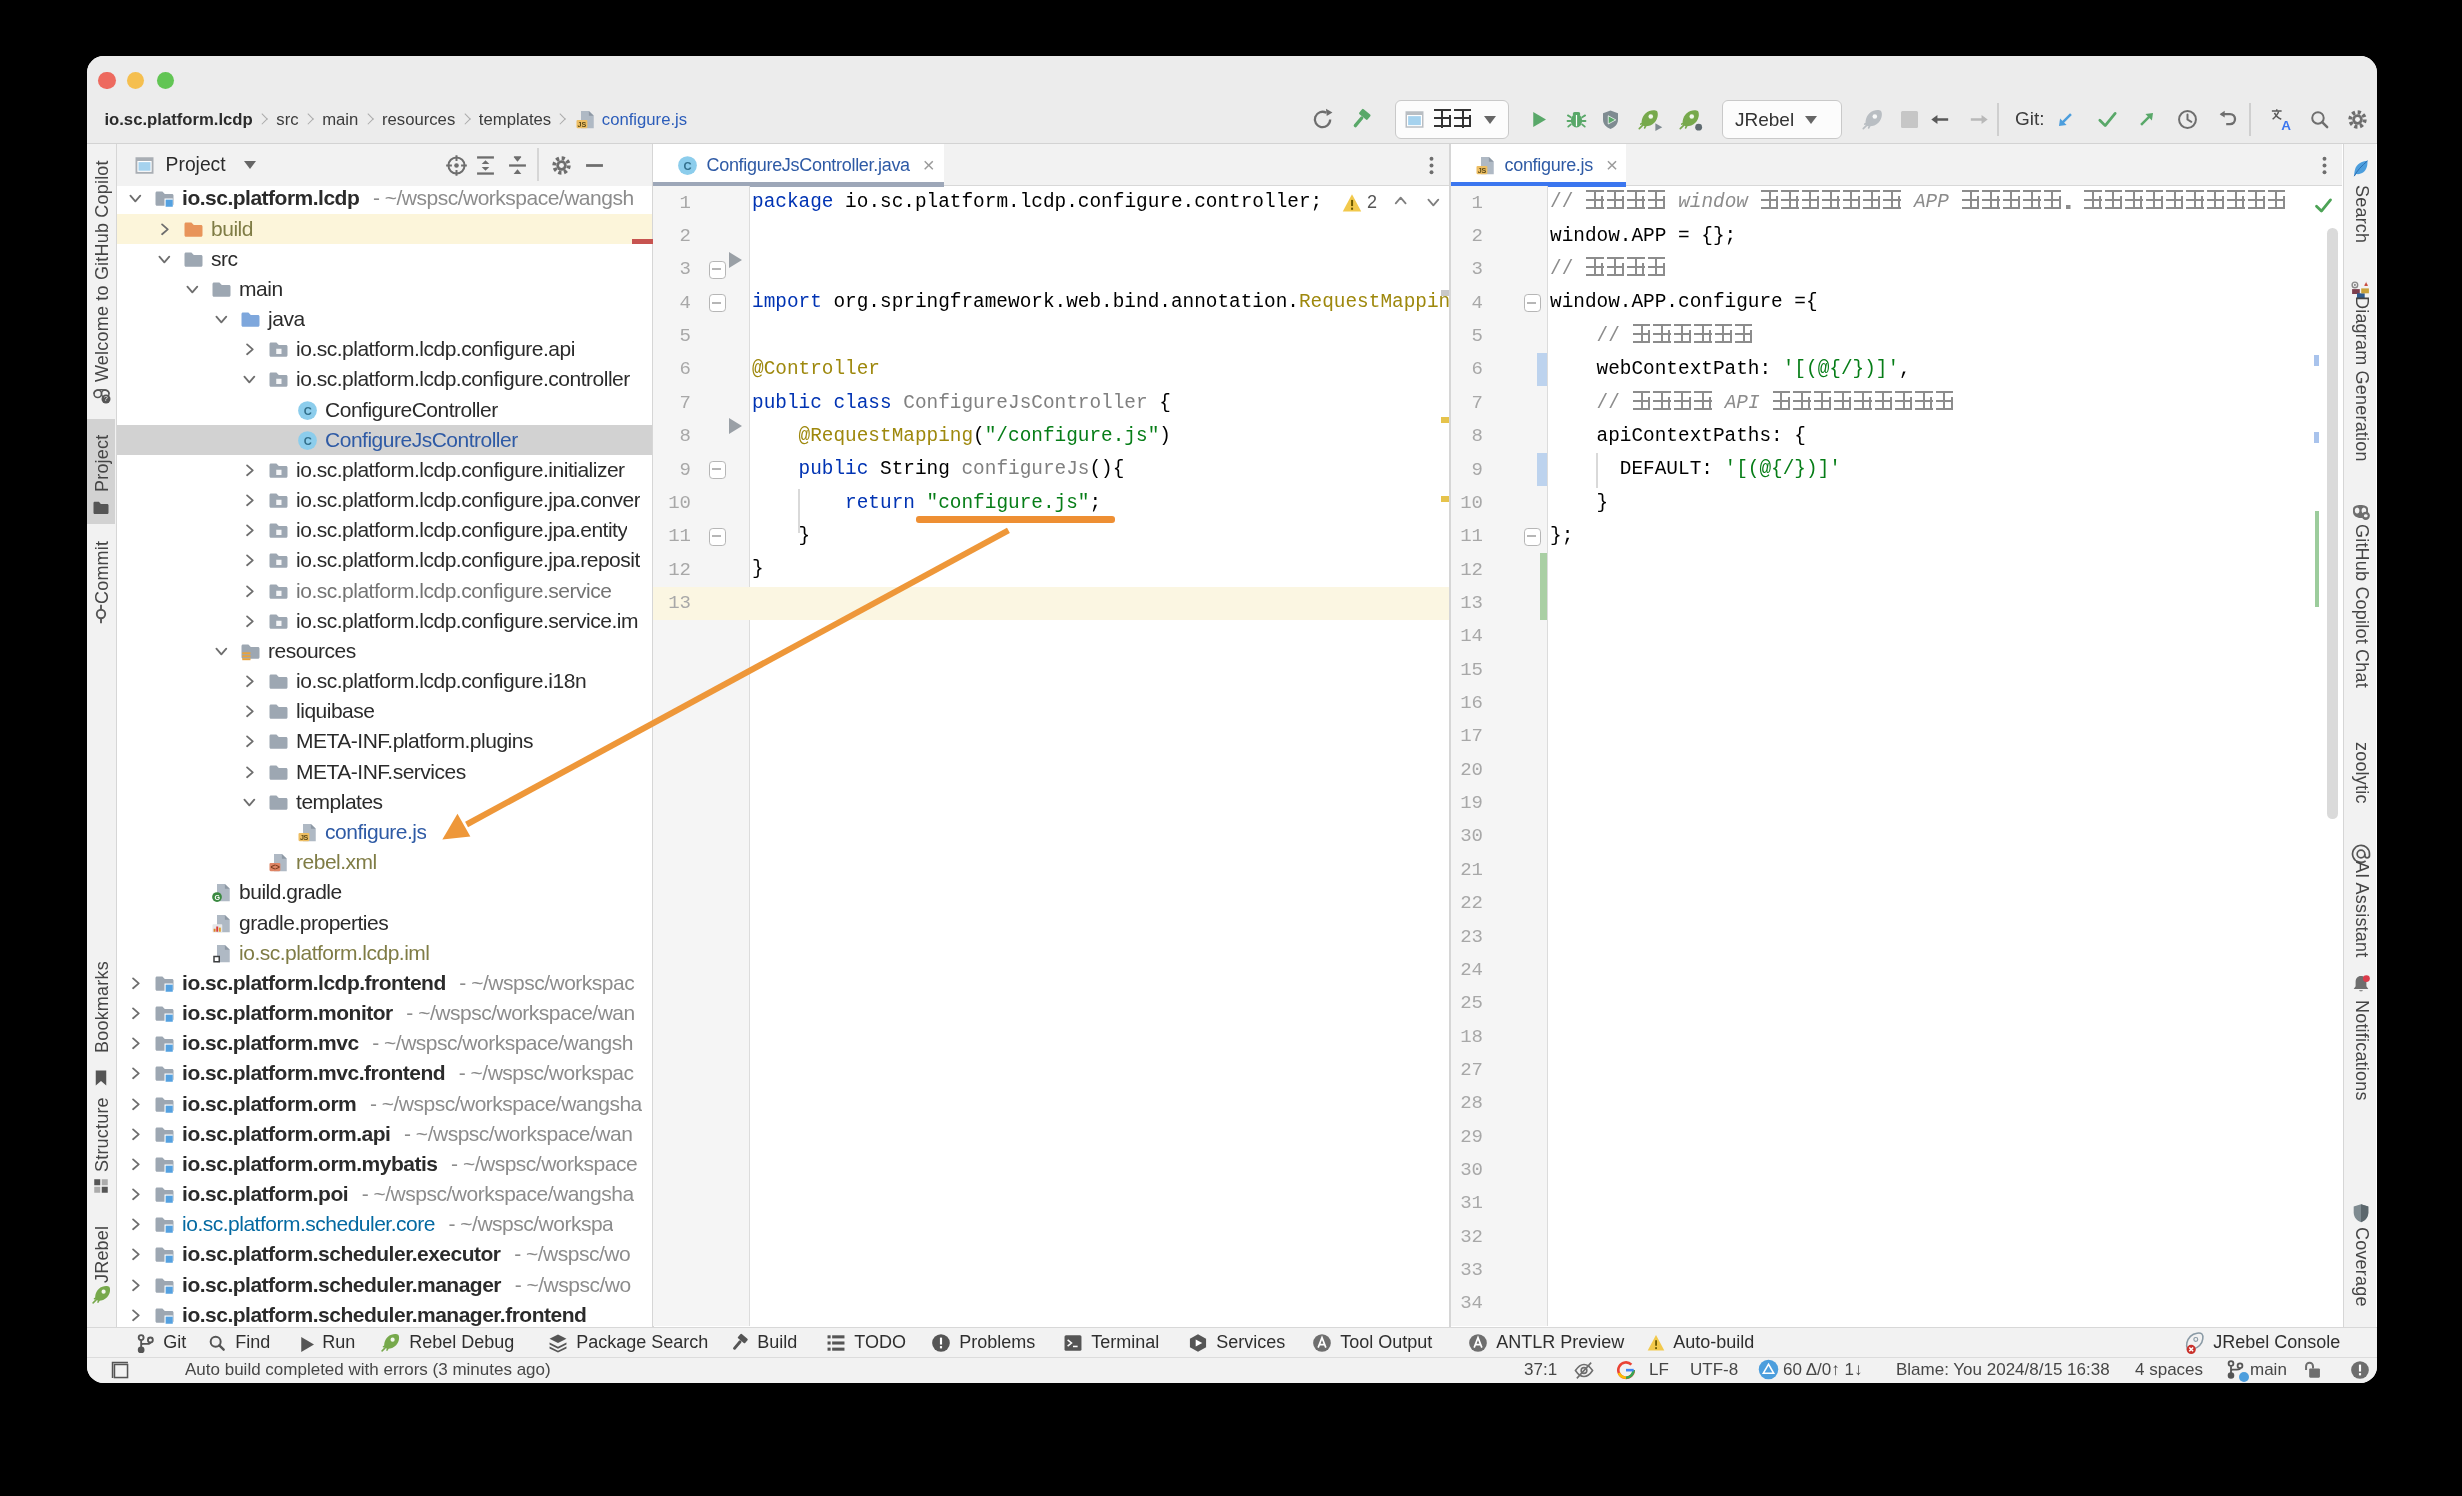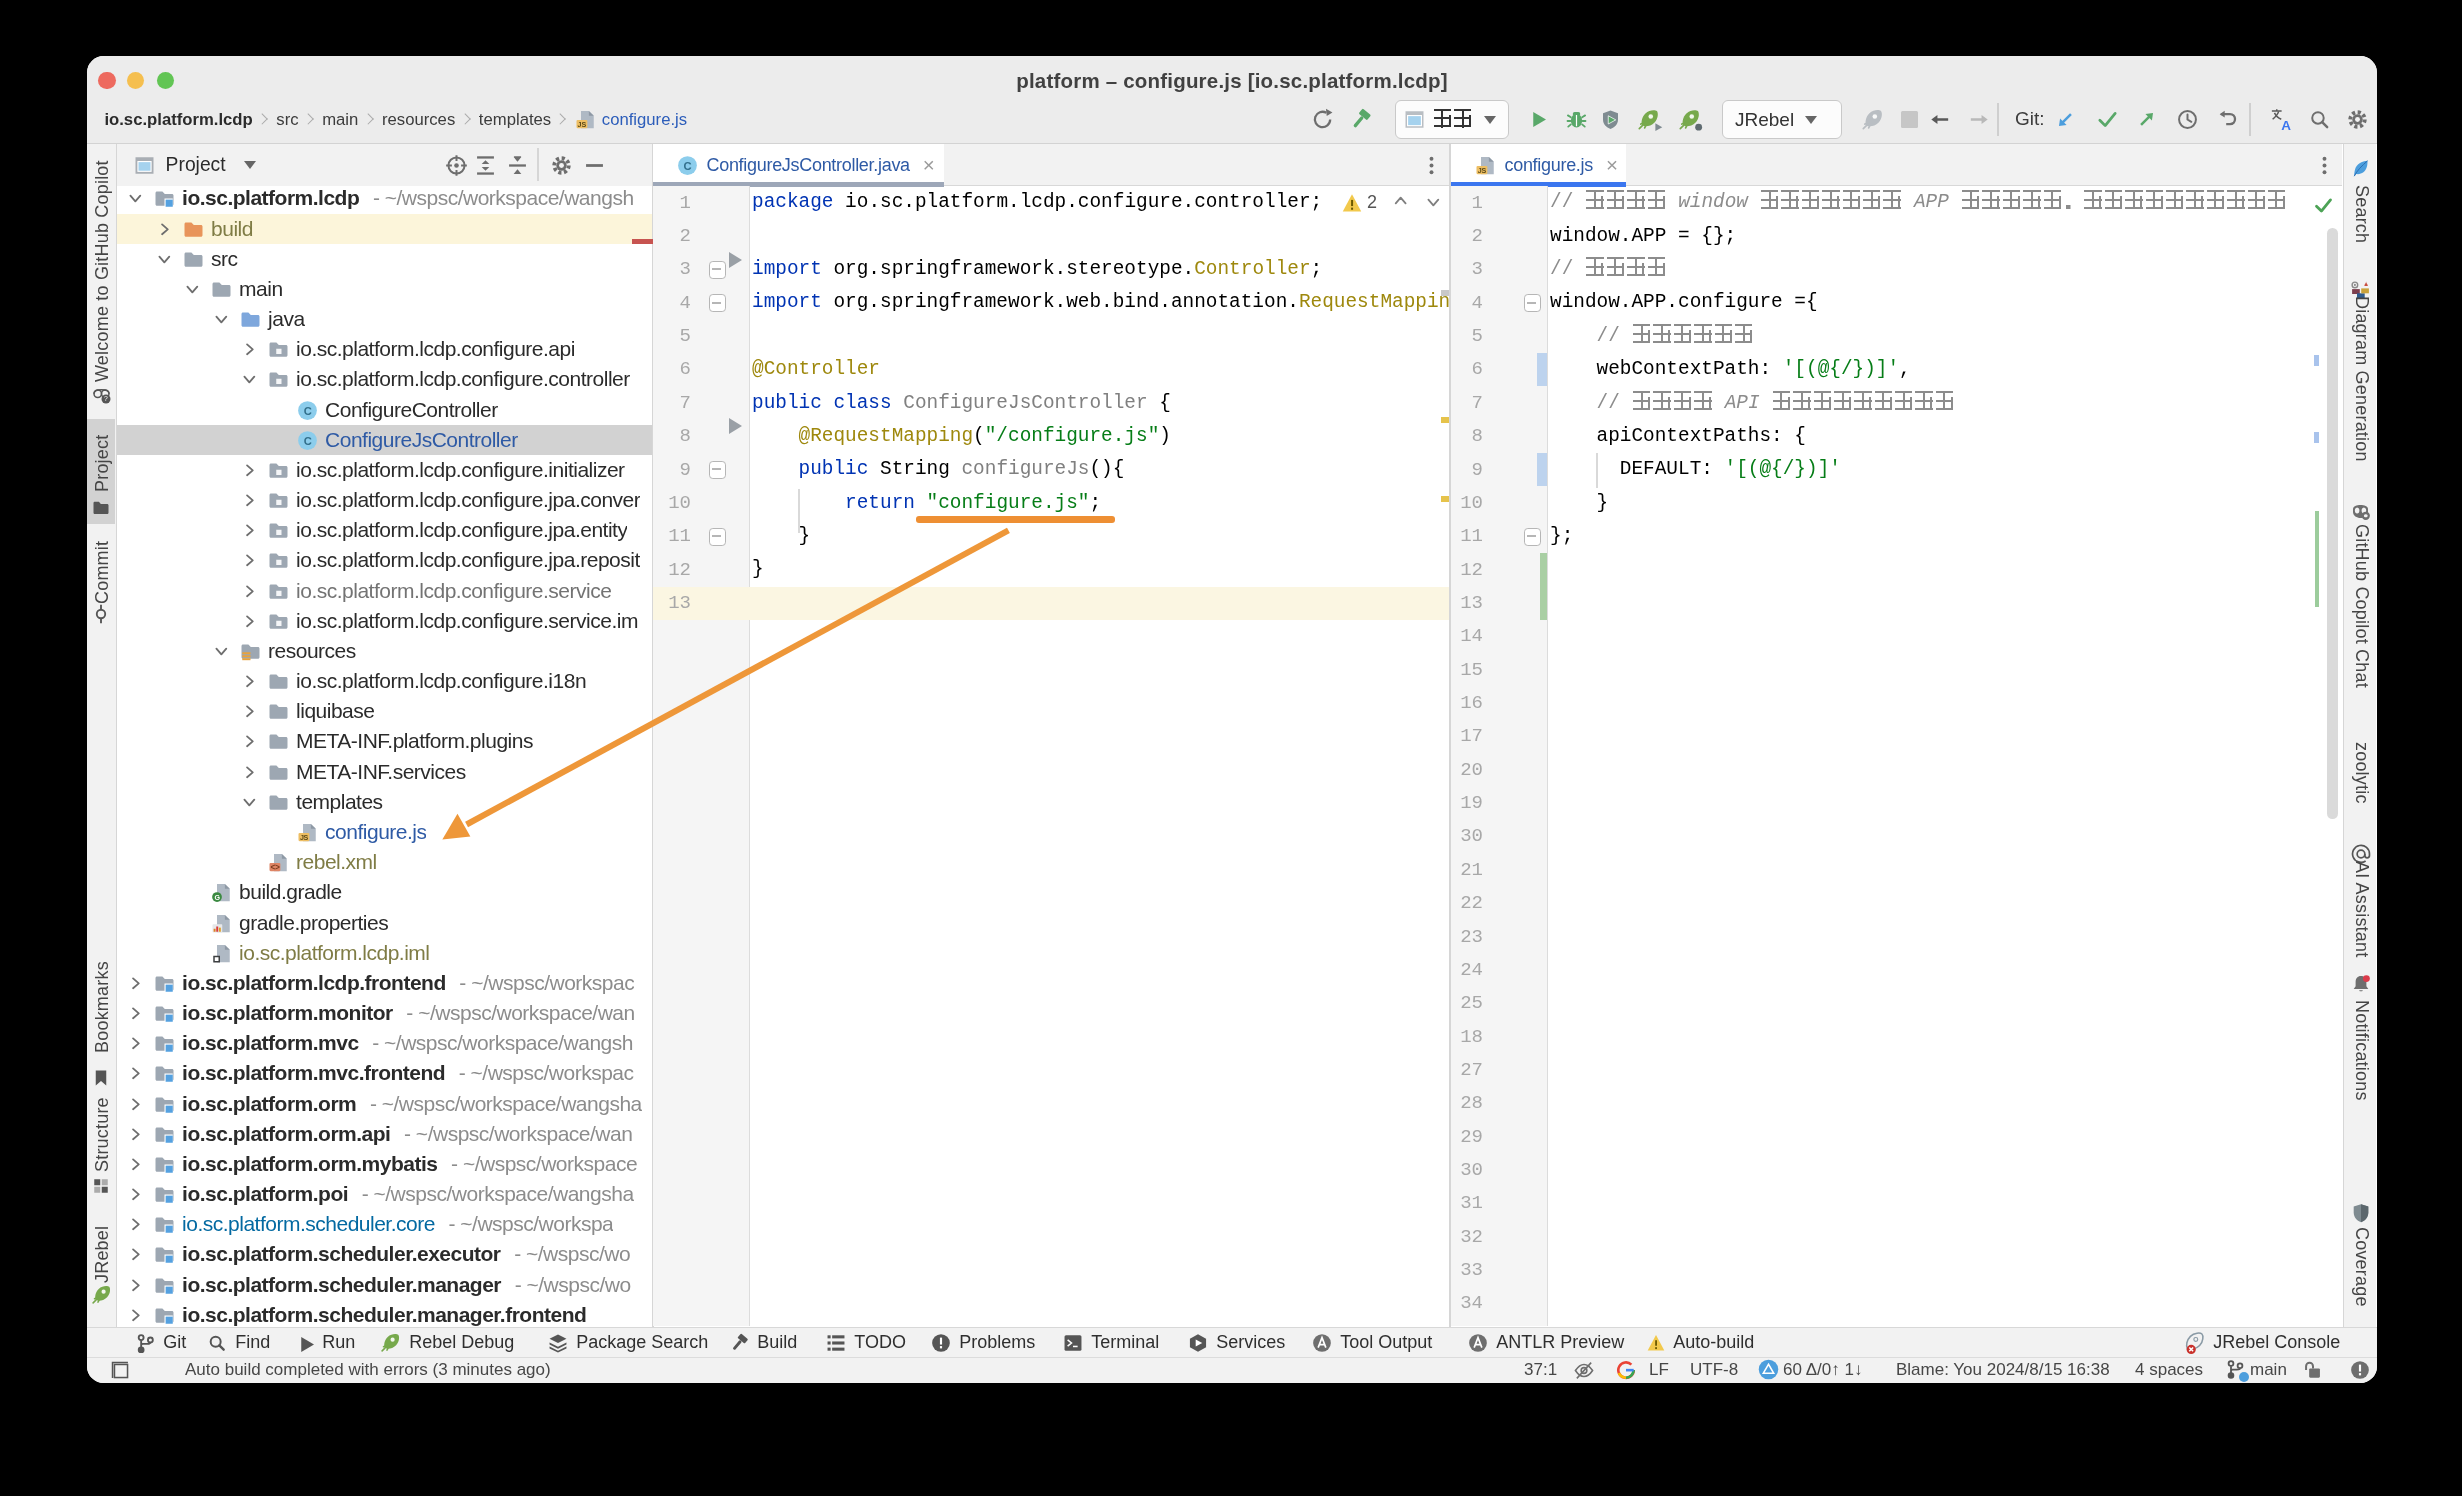--- a/index.html
+++ b/index.html
@@ -33,21 +33,20 @@
 .btlab{font-size:18px;color:#2F2F2F;display:flex;align-items:center;white-space:nowrap}
 .btlab svg{margin-right:8.3px}
 .sbit{font-size:17px;color:#474747;white-space:nowrap}
 .fold{width:16.7px;height:18px;border:1.5px solid #B6B6B6;border-radius:3.8px;background:#fff}
 </style></head><body>
 <div id="win">
 <div class="abs hdr"></div>
 <div class="abs tl" style="left:11.4px;top:16px;background:#ED6A5F"></div>
 <div class="abs tl" style="left:40px;top:16px;background:#F5BF4F"></div>
 <div class="abs tl" style="left:70px;top:16px;background:#62C554"></div>
-<div class="abs title">platform – configure.js [io.sc.platform.lcdp]</div>
 <div class="abs bc" style="left:17.4px">
       <span style="font-weight:bold;color:#2B2B2B">io.sc.platform.lcdp</span>
       <span class="bcsep"></span>
       <span>src</span>
       <span class="bcsep"></span>
       <span>main</span>
       <span class="bcsep"></span>
       <span>resources</span>
       <span class="bcsep"></span>
       <span>templates</span>
@@ -950,21 +949,20 @@
 <div class="abs ln" style="left:566px;top:336px;width:38px">7</div>
 <div class="abs ln" style="left:566px;top:369px;width:38px">8</div>
 <div class="abs ln" style="left:566px;top:403px;width:38px">9</div>
 <div class="abs ln" style="left:566px;top:436px;width:38px">10</div>
 <div class="abs ln" style="left:566px;top:469px;width:38px">11</div>
 <div class="abs ln" style="left:566px;top:503px;width:38px">12</div>
 <div class="abs ln" style="left:566px;top:536px;width:38px">13</div>
 <div class="abs" style="left:566px;top:531px;width:796px;height:33px;background:#FBF6E2"></div>
 <div class="abs ln" style="left:566px;top:536px;width:38px">13</div>
 <div class="abs code" style="left:665px;top:130px;height:33px;line-height:33px"><span class="kw">package</span> io.sc.platform.lcdp.configure.controller;</div>
-<div class="abs code" style="left:665px;top:197px;height:33px;line-height:33px"><span class="kw">import</span> org.springframework.stereotype.<span class="ann">Controller</span>;</div>
 <div class="abs code" style="left:665px;top:230px;height:33px;line-height:33px"><span class="kw">import</span> org.springframework.web.bind.annotation.<span class="ann">RequestMapping;</span></div>
 <div class="abs code" style="left:665px;top:297px;height:33px;line-height:33px"><span class="ann">@Controller</span></div>
 <div class="abs code" style="left:665px;top:331px;height:33px;line-height:33px"><span class="kw">public class </span><span class="gry">ConfigureJsController </span>{</div>
 <div class="abs code" style="left:665px;top:364px;height:33px;line-height:33px">    <span class="ann">@RequestMapping</span>(<span class="str">"/configure.js"</span>)</div>
 <div class="abs code" style="left:665px;top:397px;height:33px;line-height:33px">    <span class="kw">public</span> String <span class="gry">configureJs</span>(){</div>
 <div class="abs code" style="left:665px;top:431px;height:33px;line-height:33px">        <span class="kw">return</span> <span class="str">"configure.js"</span>;</div>
 <div class="abs code" style="left:665px;top:464px;height:33px;line-height:33px">    }</div>
 <div class="abs code" style="left:665px;top:497px;height:33px;line-height:33px">}</div>
 <div class="abs icx" style="left:1255px;top:137px;width:20px;height:20px">
       <svg width="20" height="20" viewBox="0 0 26 26">

